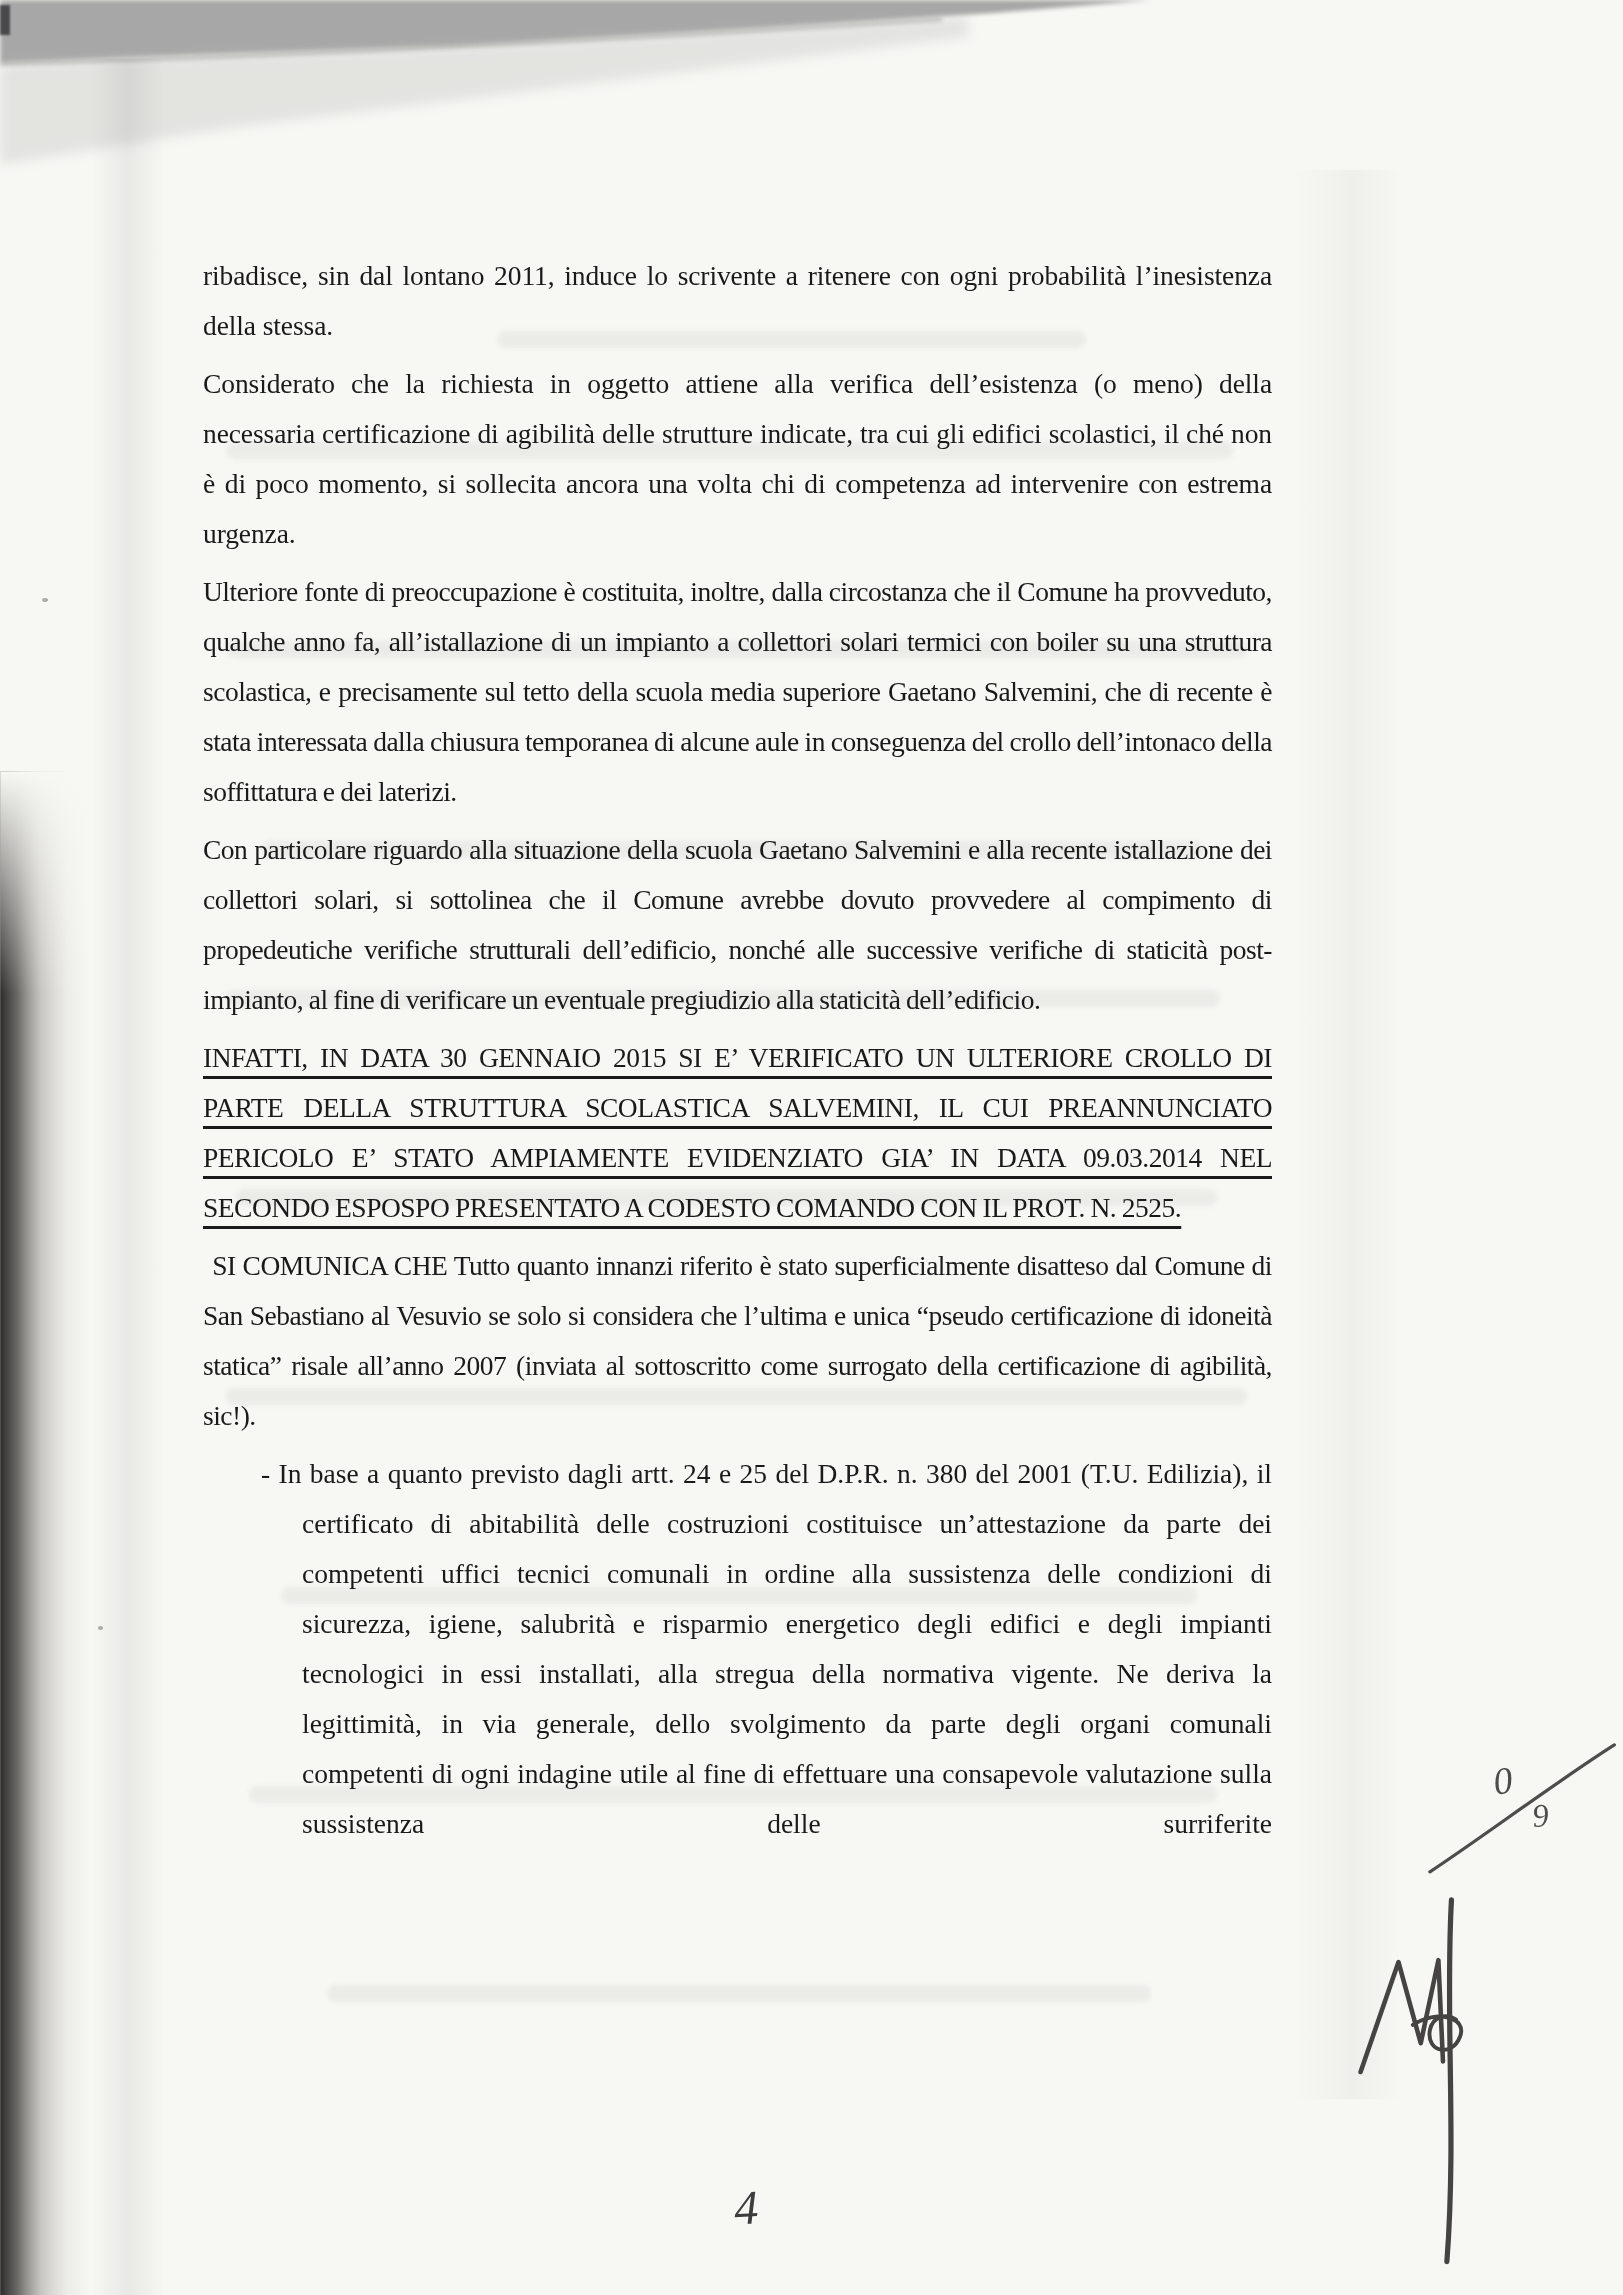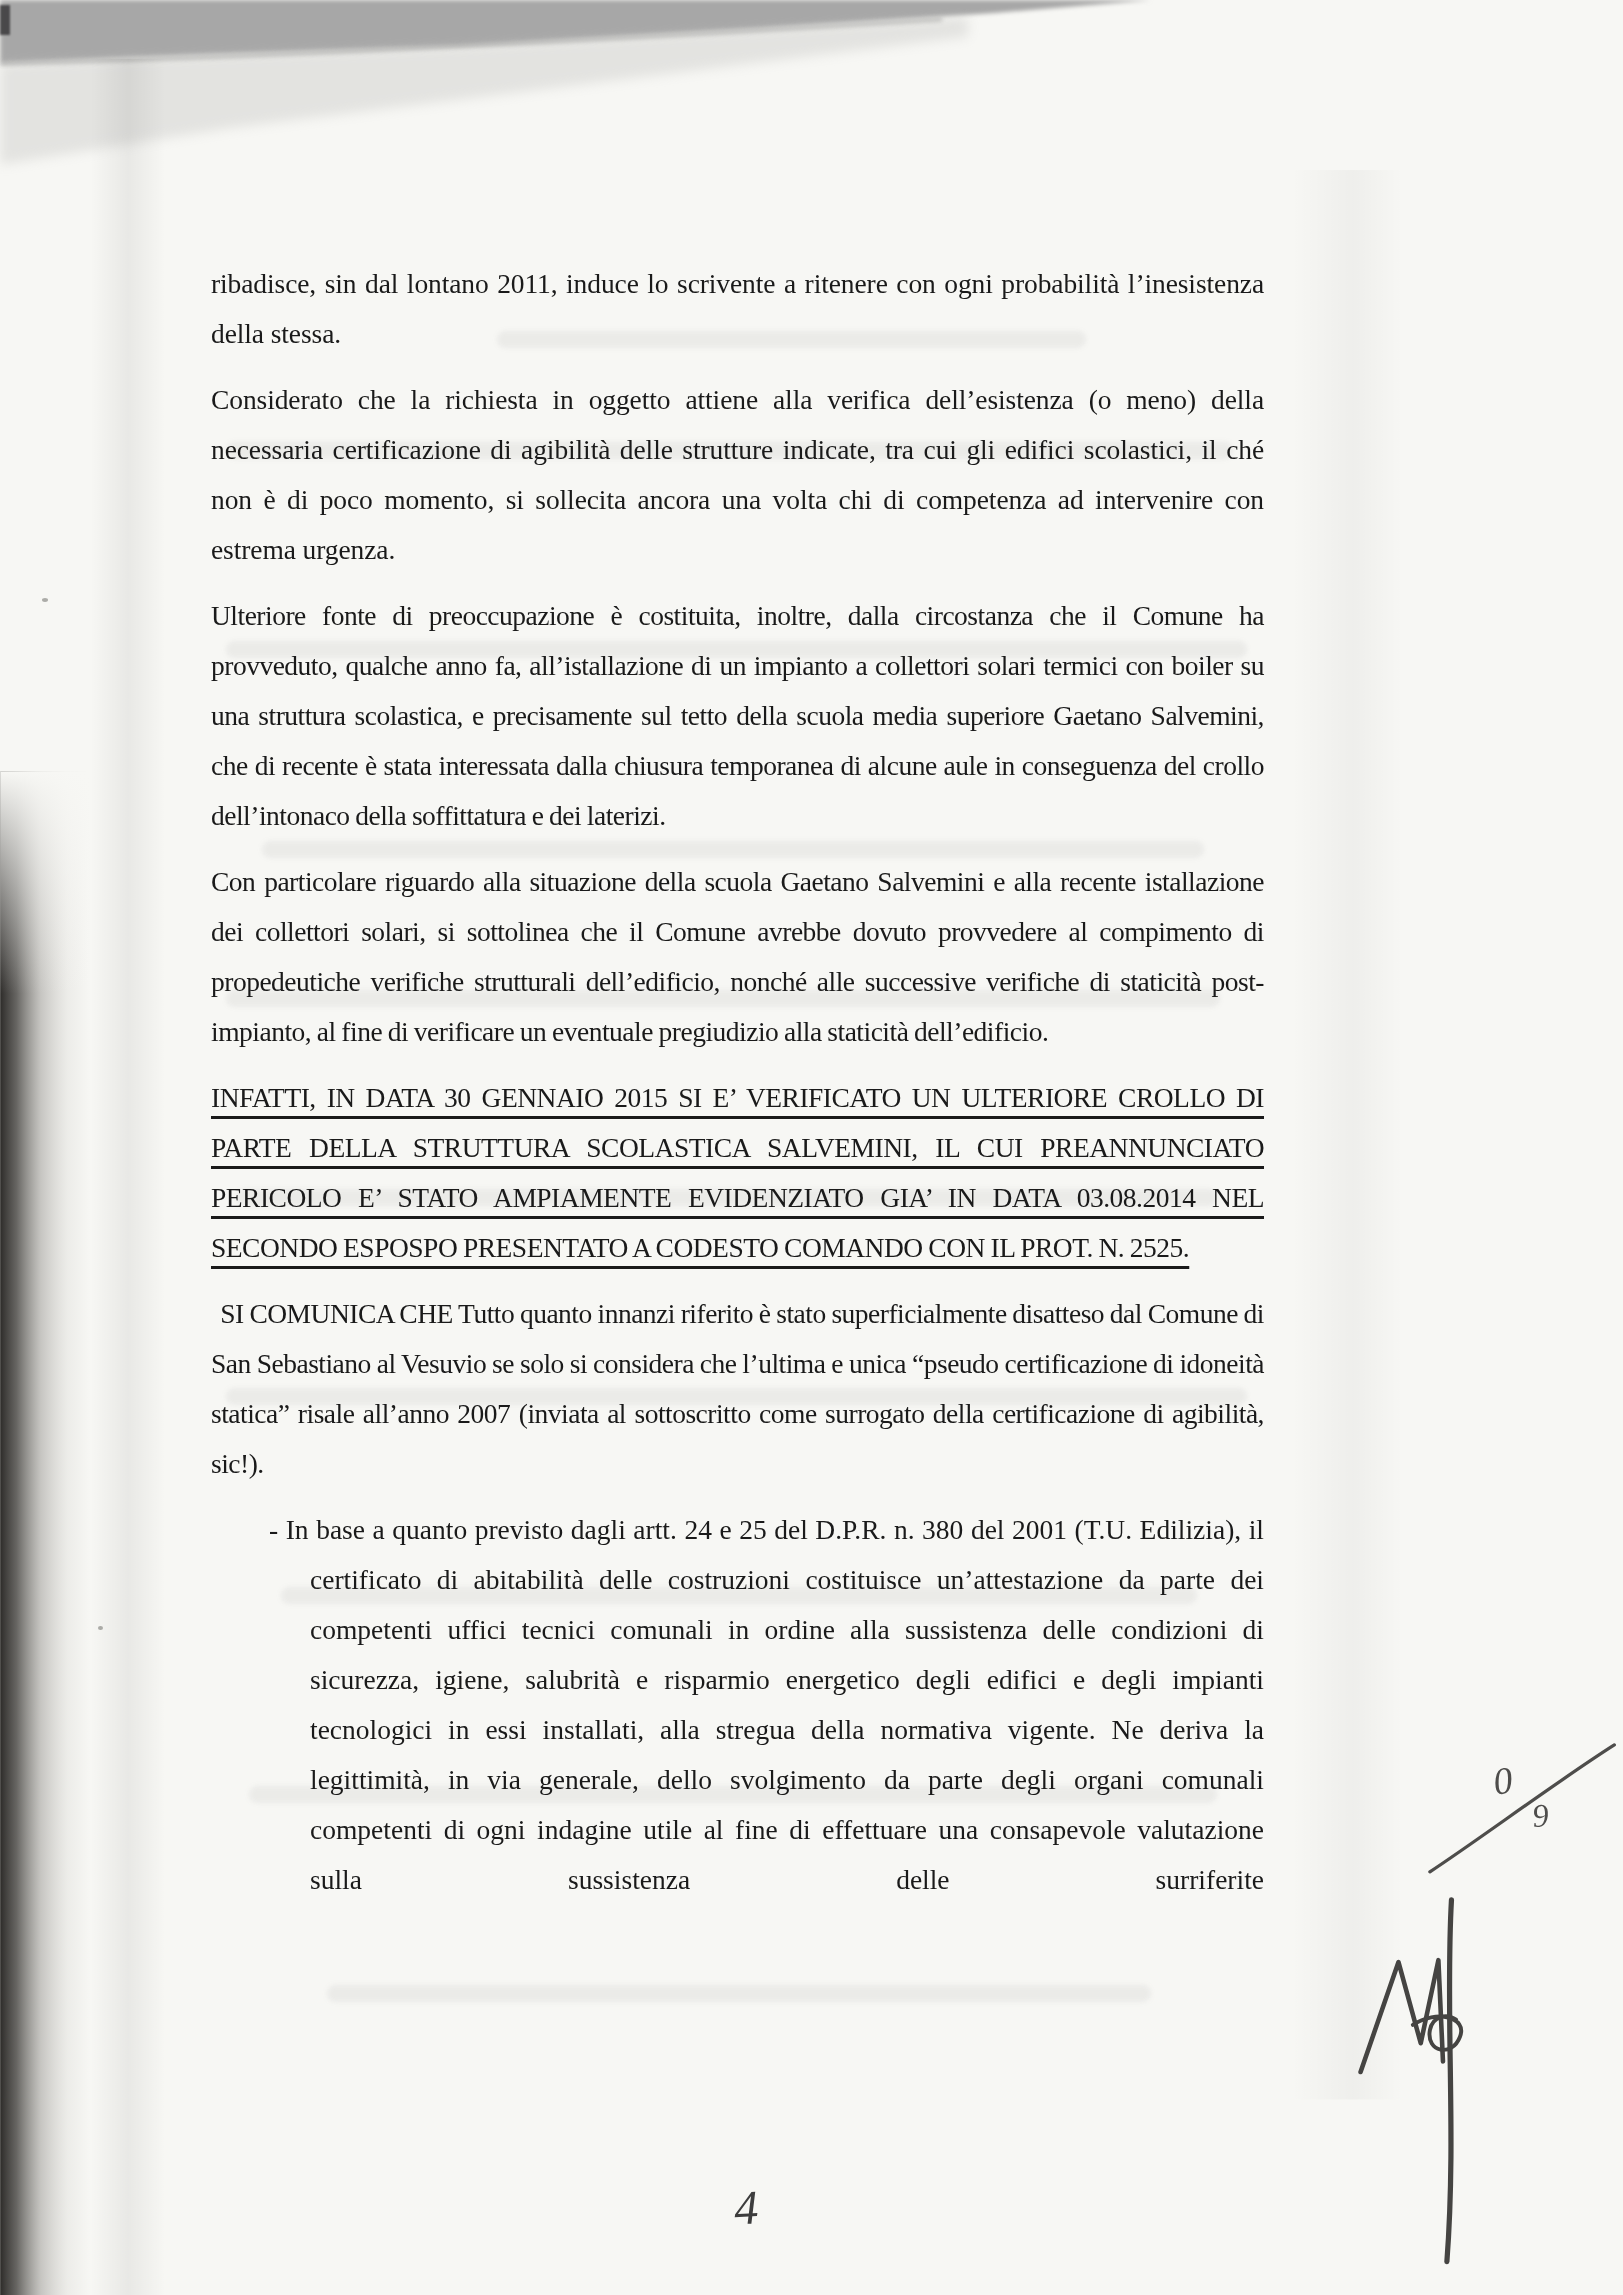--- a/index.html
+++ b/index.html
@@ -20,21 +20,21 @@
     position:absolute;height:17px;border-radius:8.5px;
     background:rgba(105,105,100,0.085);filter:blur(2.6px);
     transform:skewX(-2deg);
   }
   
   .textblock{
     position:absolute;left:195px;top:243px;width:1085px;
     font-size:27.5px;line-height:50px;color:#1a1a1a;
     text-align:justify;letter-spacing:-0.1px;
   }
-  .para{margin:16px;}
+  .para{margin:8px;}
   .b{font-weight:normal;letter-spacing:-0.5px;word-spacing:-0.7px;}
   .u{
     text-decoration:underline;
     text-decoration-thickness:2.6px;
     text-underline-offset:8.5px;
   }
   .indent{text-indent:9.2px;}
   .bullet{
     padding-left:99px;text-indent:-41px;
     text-align:justify;text-align-last:justify;
@@ -125,19 +125,19 @@
 
 <div class="corner-smudge"></div>
 <div class="speck" style="left:42px;top:598px;"></div>
 <div class="speck" style="left:98px;top:1626px;width:4.6px;"></div>
 
 <div class="textblock">
   <p class="para">ribadisce, sin dal lontano 2011, induce lo scrivente a ritenere con ogni probabilità l’inesistenza della stessa.</p>
   <p class="para">Considerato che la richiesta in oggetto attiene alla verifica dell’esistenza (o meno) della necessaria certificazione di agibilità delle strutture indicate, tra cui gli edifici scolastici, il ché non è di poco momento, si sollecita ancora una volta chi di competenza ad intervenire con estrema urgenza.</p>
   <p class="para b">Ulteriore fonte di preoccupazione è costituita, inoltre, dalla circostanza che il Comune ha provveduto, qualche anno fa, all’istallazione di un impianto a collettori solari termici con boiler su una struttura scolastica, e precisamente sul tetto della scuola media superiore Gaetano Salvemini, che di recente è stata interessata dalla chiusura temporanea di alcune aule in conseguenza del crollo dell’intonaco della soffittatura e dei laterizi.</p>
   <p class="para b">Con particolare riguardo alla situazione della scuola Gaetano Salvemini e alla recente istallazione dei collettori solari, si sottolinea che il Comune avrebbe dovuto provvedere al compimento di propedeutiche verifiche strutturali dell’edificio, nonché alle successive verifiche di staticità post-impianto, al fine di verificare un eventuale pregiudizio alla staticità dell’edificio.</p>
-  <p class="para b u">INFATTI, IN DATA 30 GENNAIO 2015 SI E’ VERIFICATO UN ULTERIORE CROLLO DI PARTE DELLA STRUTTURA SCOLASTICA SALVEMINI, IL CUI PREANNUNCIATO PERICOLO E’ STATO AMPIAMENTE EVIDENZIATO GIA’ IN DATA 03.08.2014 NEL SECONDO ESPOSPO PRESENTATO A CODESTO COMANDO CON IL PROT. N. 2525.</p>
+  <p class="para b u">INFATTI, IN DATA 30 GENNAIO 2015 SI E’ VERIFICATO UN ULTERIORE CROLLO DI PARTE DELLA STRUTTURA SCOLASTICA SALVEMINI, IL CUI PREANNUNCIATO PERICOLO E’ STATO AMPIAMENTE EVIDENZIATO GIA’ IN DATA 09.03.2014 NEL SECONDO ESPOSPO PRESENTATO A CODESTO COMANDO CON IL PROT. N. 2525.</p>
   <p class="para b indent">SI COMUNICA CHE Tutto quanto innanzi riferito è stato superficialmente disatteso dal Comune di San Sebastiano al Vesuvio se solo si considera che l’ultima e unica “pseudo certificazione di idoneità statica” risale all’anno 2007 (inviata al sottoscritto come surrogato della certificazione di agibilità, sic!).</p>
   <p class="para bullet">- In base a quanto previsto dagli artt. 24 e 25 del D.P.R. n. 380 del 2001 (T.U. Edilizia), il certificato di abitabilità delle costruzioni costituisce un’attestazione da parte dei competenti uffici tecnici comunali in ordine alla sussistenza delle condizioni di sicurezza, igiene, salubrità e risparmio energetico degli edifici e degli impianti tecnologici in essi installati, alla stregua della normativa vigente. Ne deriva la legittimità, in via generale, dello svolgimento da parte degli organi comunali competenti di ogni indagine utile al fine di effettuare una consapevole valutazione sulla sussistenza delle surriferite</p>
 </div>
 
 <div class="pagenum">4</div>
 
 
 </body></html>

